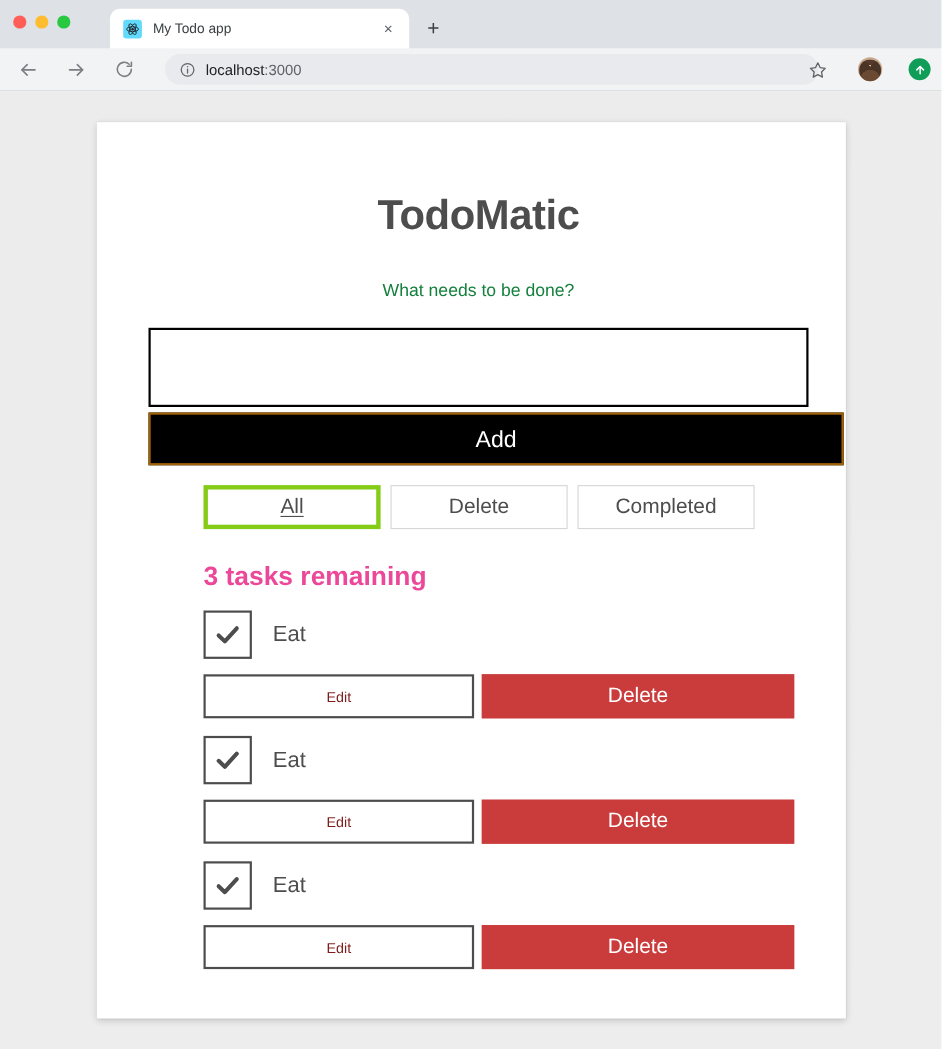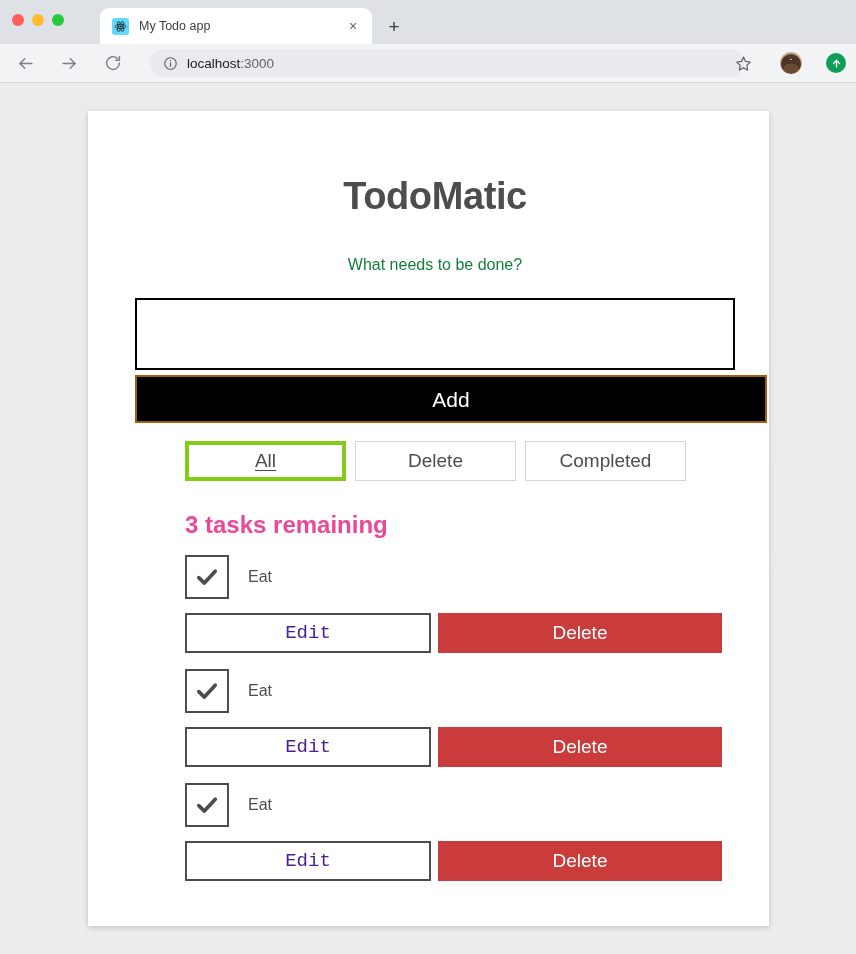--- a/index.html
+++ b/index.html
@@ -327,37 +327,37 @@
     height: 44px;
     border: 2px solid #4d4d4d;
     background: #ffffff;
     flex: 0 0 auto;
     display: flex;
     align-items: center;
     justify-content: center;
     cursor: pointer;
   }
   .todo-label {
-    font-size: 16px;
+    font-size: 20px;
     color: #4d4d4d;
     margin-left: 19px;
   }
   .btn-row {
     display: flex;
     margin-top: 14px;
     gap: 7px;
   }
   .btn-edit {
     width: 246px;
     height: 40px;
     background: #ffffff;
     border: 2px solid #4d4d4d;
-    color: #4c1d95;
-    font-size: 19px;
-    font-family: Liberation Mono, monospace;
+    color: #7f1d1d;
+    font-size: 13px;
+    font-family: Liberation Sans, sans-serif;
     display: flex;
     align-items: center;
     justify-content: center;
     cursor: pointer;
   }
   .btn-delete {
     width: 284px;
     height: 40px;
     background: #ca3c3c;
     border: 2px solid #ca3c3c;

